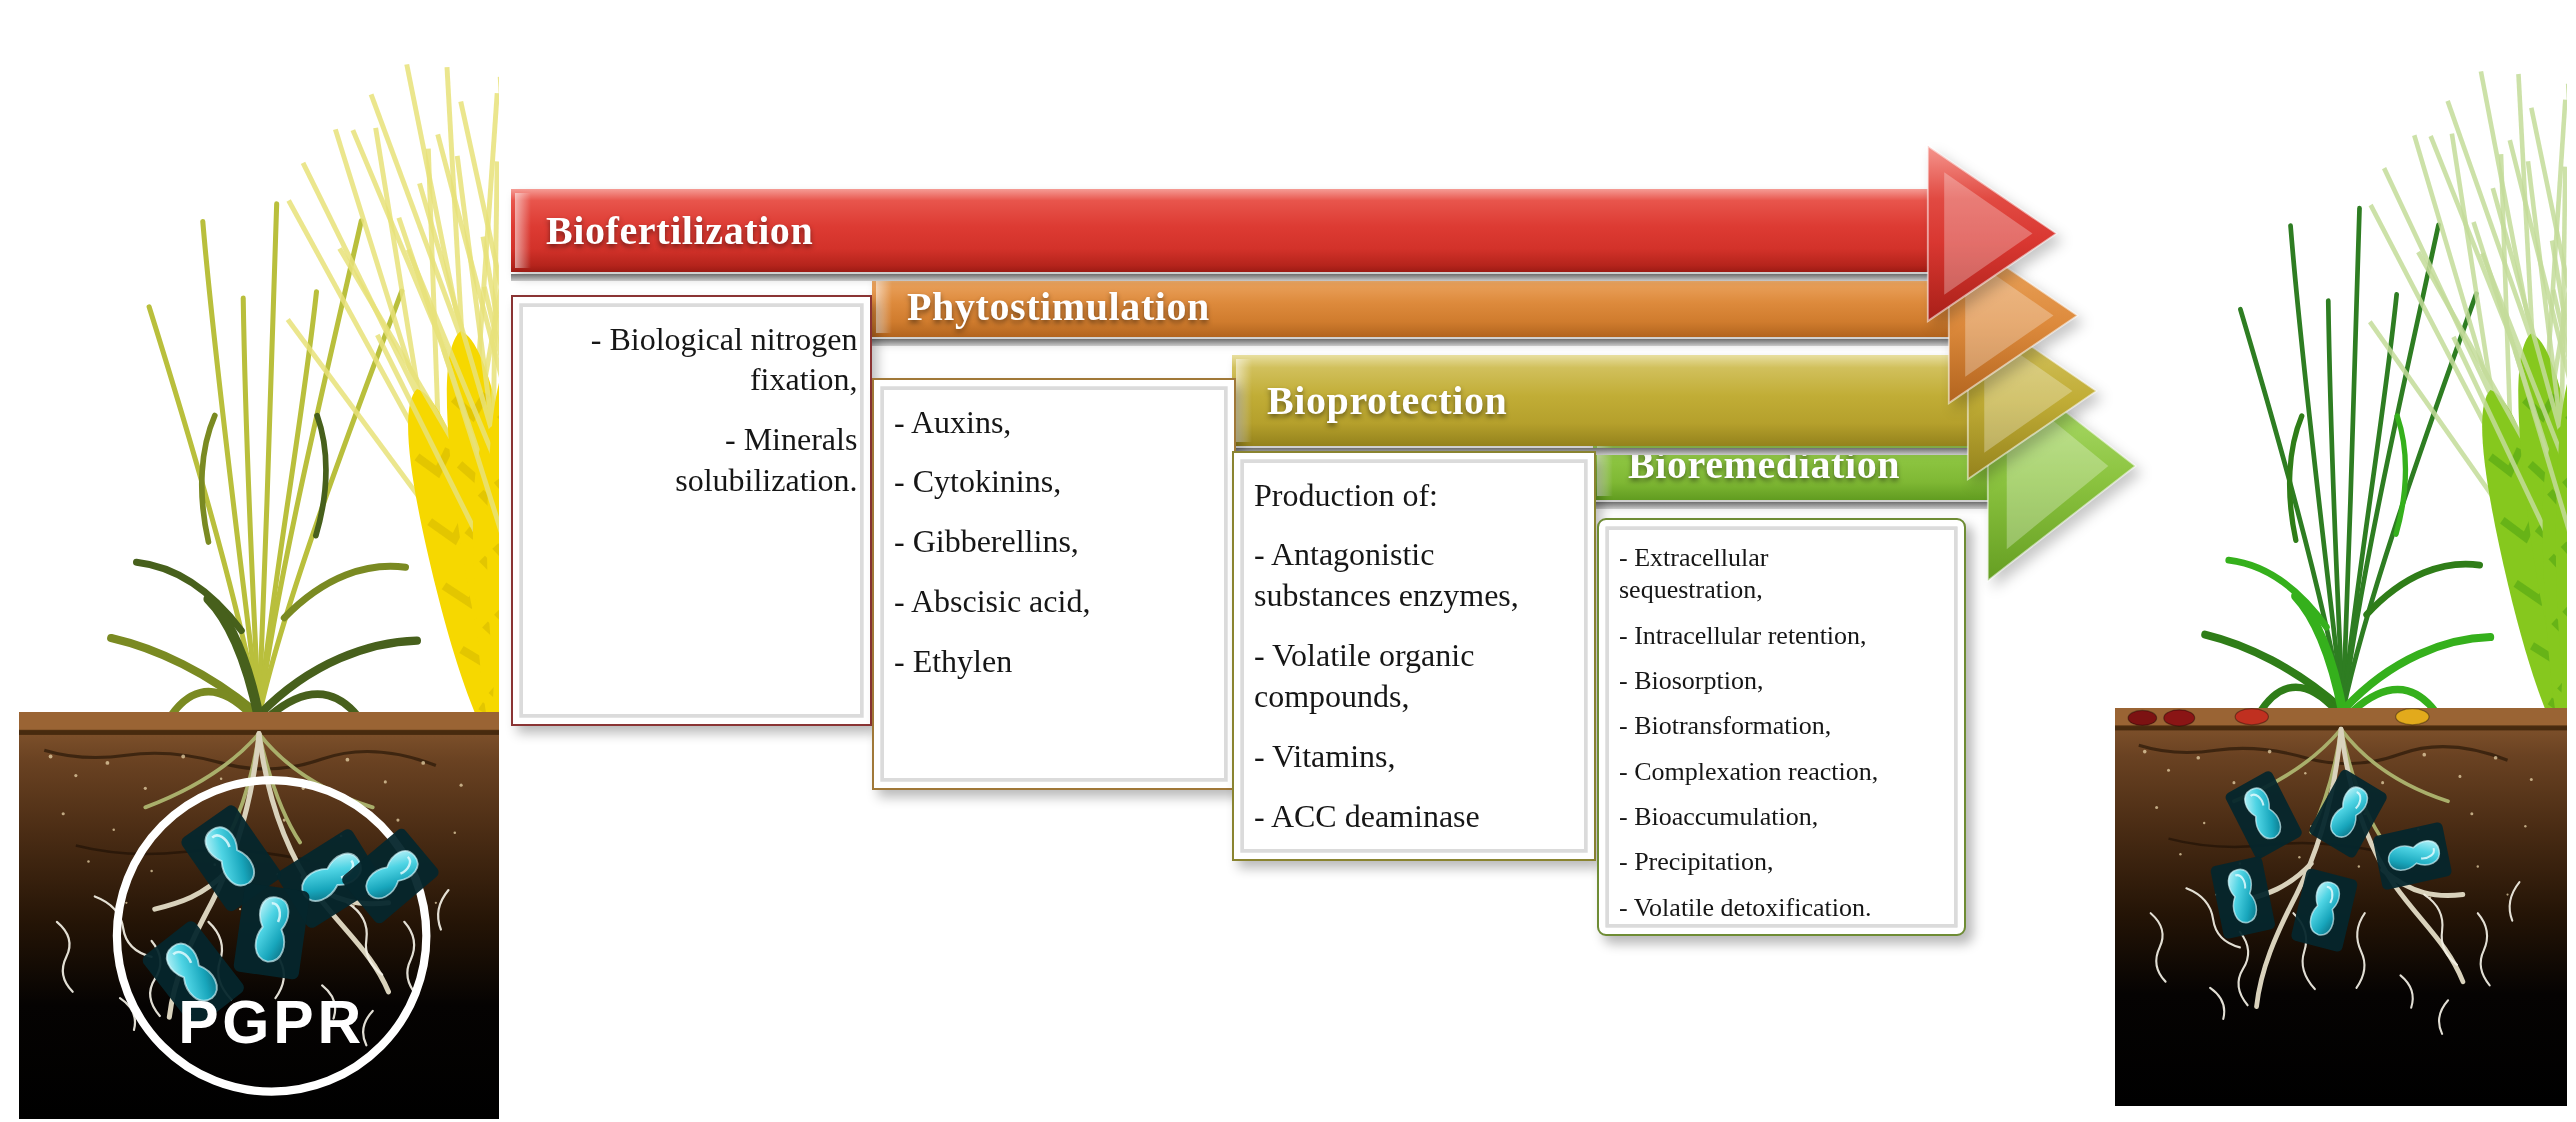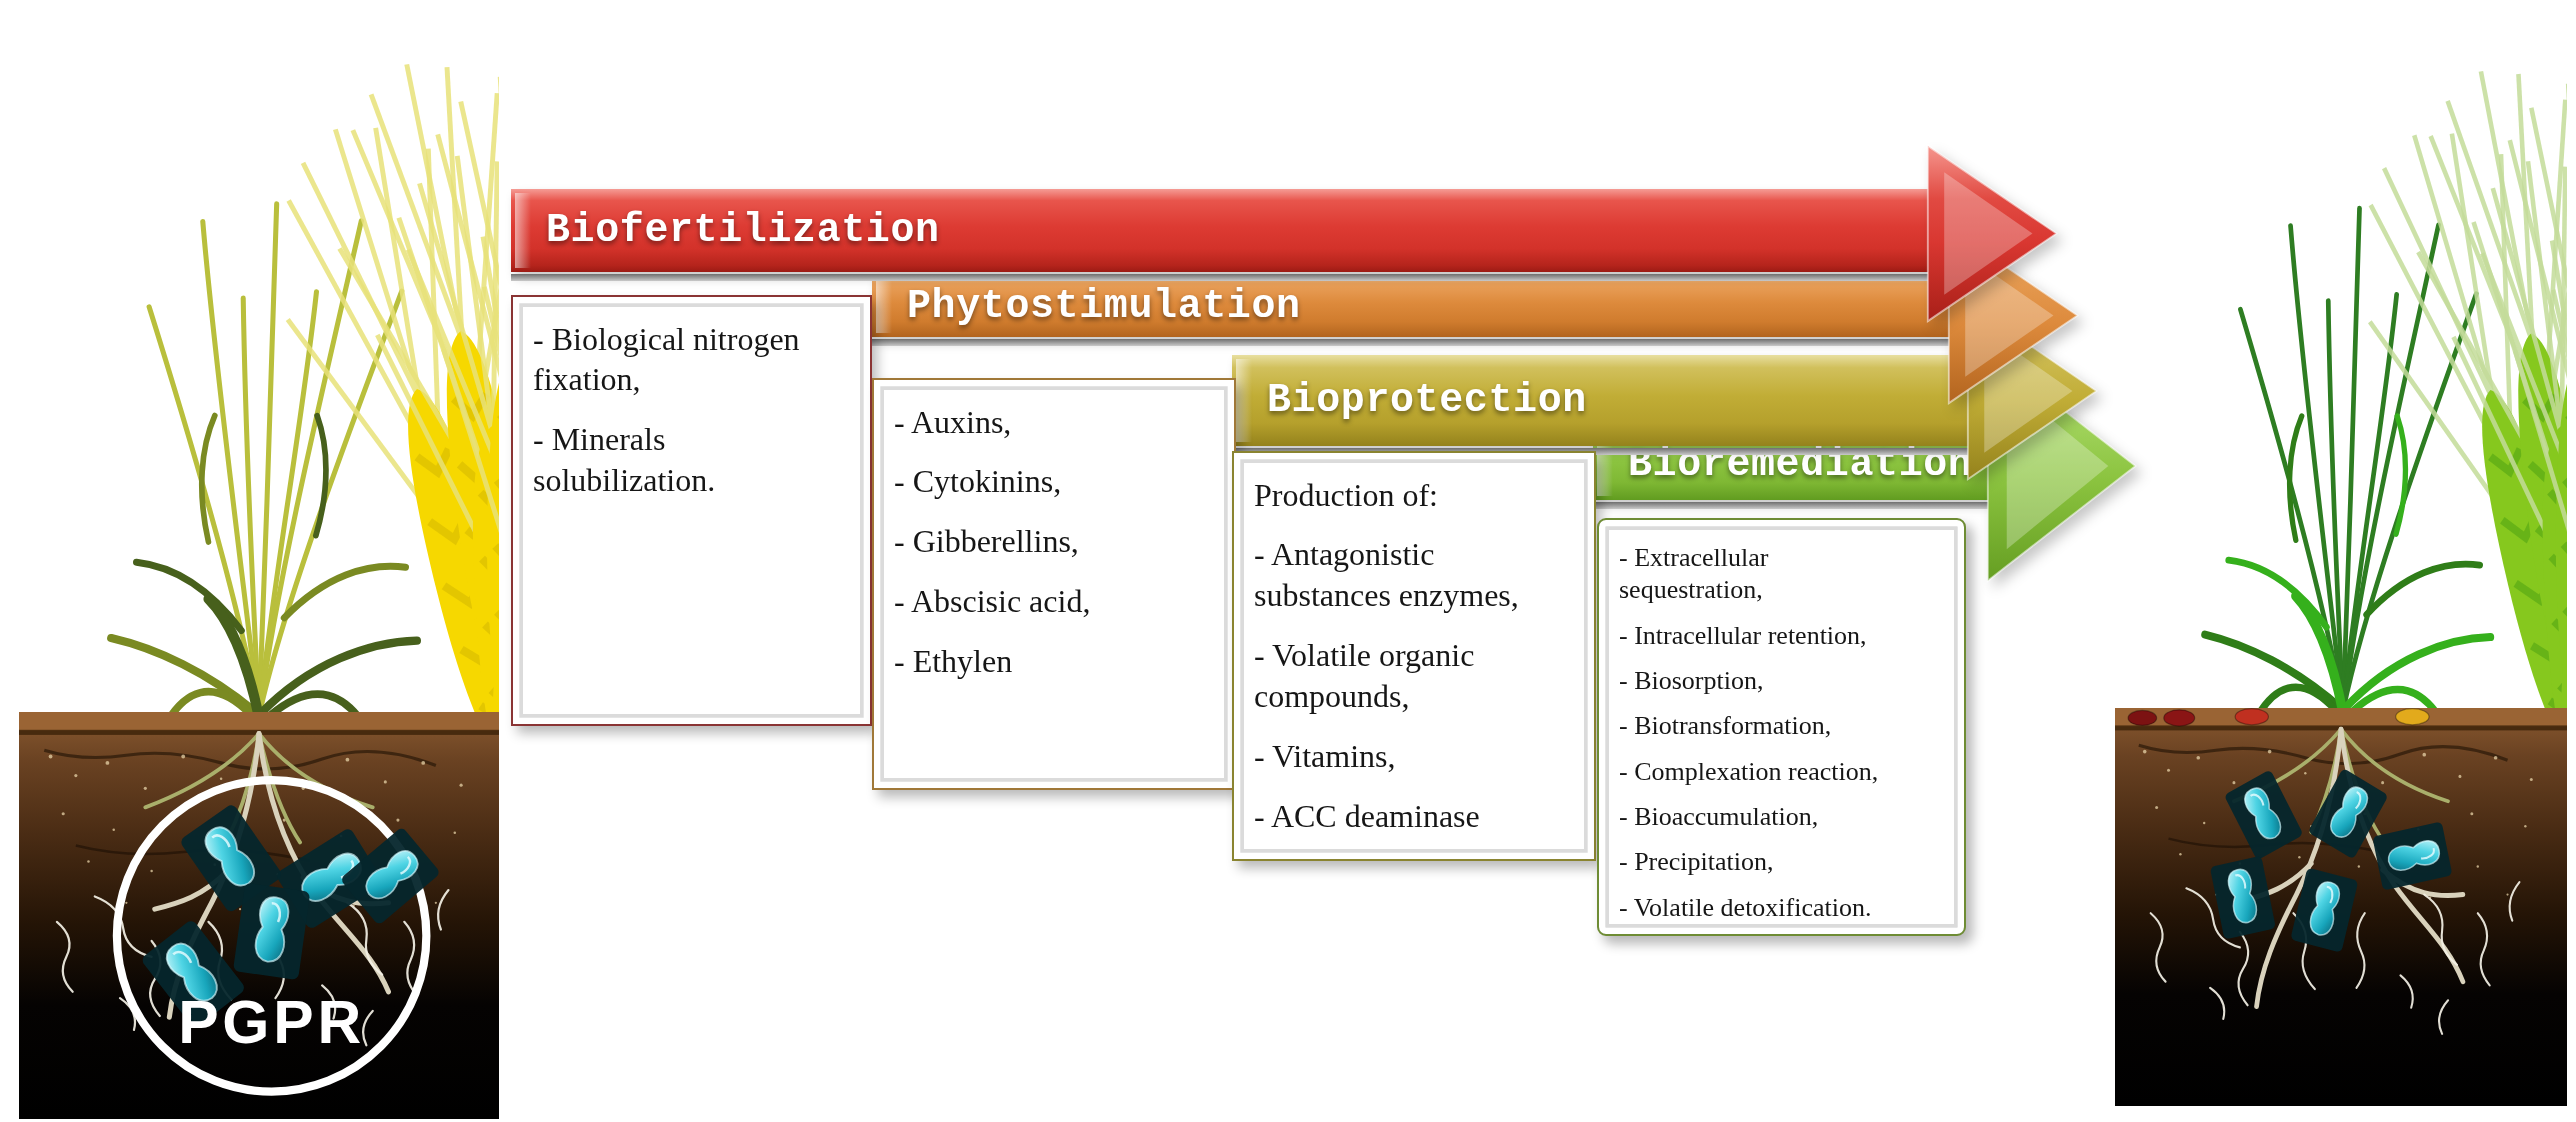--- a/index.html
+++ b/index.html
@@ -6,21 +6,20 @@
   body{
     width:2576px;height:1123px;background:#ffffff;overflow:hidden;
     font-family:"Liberation Serif", serif;
   }
   .canvas{position:relative;width:2576px;height:1123px;background:#fff;}
 
   
   .bar{
     position:absolute;
     box-shadow:5px 6.3px 10px rgba(0,0,0,.22);
-    font-family:Liberation Mono, monospace;
   }
   .bar::before{ 
     content:"";position:absolute;left:3.8px;top:3.8px;bottom:3.8px;width:16.4px;
     background:linear-gradient(90deg,rgba(255,255,255,.55),rgba(255,255,255,0));
     pointer-events:none;
   }
   .bar::after{ 
     content:"";position:absolute;left:0;right:0;bottom:-8.8px;height:7px;
     background:linear-gradient(180deg,#6f6f6f,#c9c9c9);
   }
@@ -51,21 +50,21 @@
     position:absolute;box-sizing:border-box;background:#ffffff;
     border:2.5px solid #888;
     box-shadow:6.3px 7.6px 11.4px rgba(0,0,0,.28),
                inset 0 0 0 6.3px #ffffff,
                inset 0 0 0 10px rgba(160,160,160,.38);
     padding:21.5px 12.6px 12.6px 20px;
     color:#161616;font-size:32px;line-height:1.28;z-index:50;
   }
   .box .item{white-space:pre-line;margin:0 0 19px 0;}
   .box .item:last-child{margin-bottom:0;}
-  .box1{left:511px; top:295px;width:361px;height:431px;border-color:#8a3434;}
+  .box1{left:511px; top:295px;width:361px;height:431px;border-color:#8a3434;text-align:right;}
   .box2{left:872px;top:378px;width:364px;height:412px;border-color:#a07838;}
   .box3{left:1232px;top:451px;width:364px;height:410px;border-color:#8a8430;}
   .box4{left:1597px;top:518px;width:369px;height:418px;border-color:#6e8c34;
         font-size:26px;line-height:1.26;border-radius:9px;}
   .box4 .item{margin-bottom:12.6px;}
 
   
   .plant,.soil{position:absolute;}
   .plant-left {left:19px;  top:11.4px;  width:480px;height:708px;z-index:2;}
   .plant-right{left:2119px;top:19px;  width:448px;height:695px;z-index:2;}

